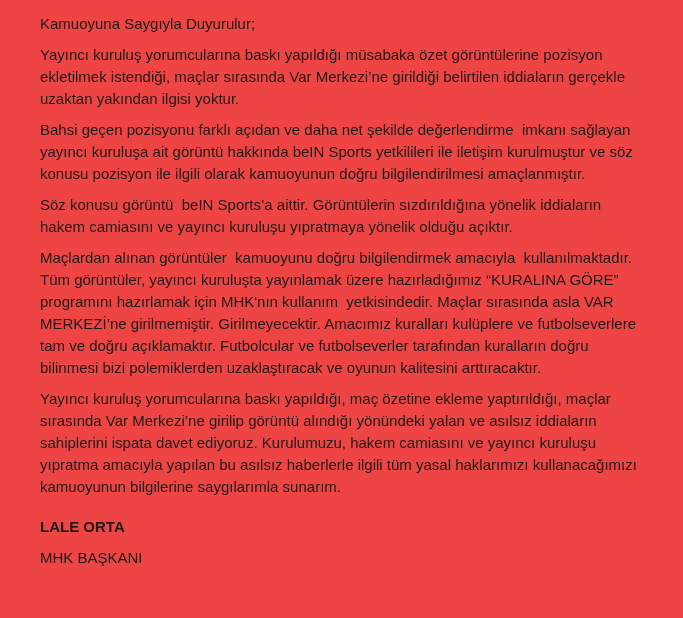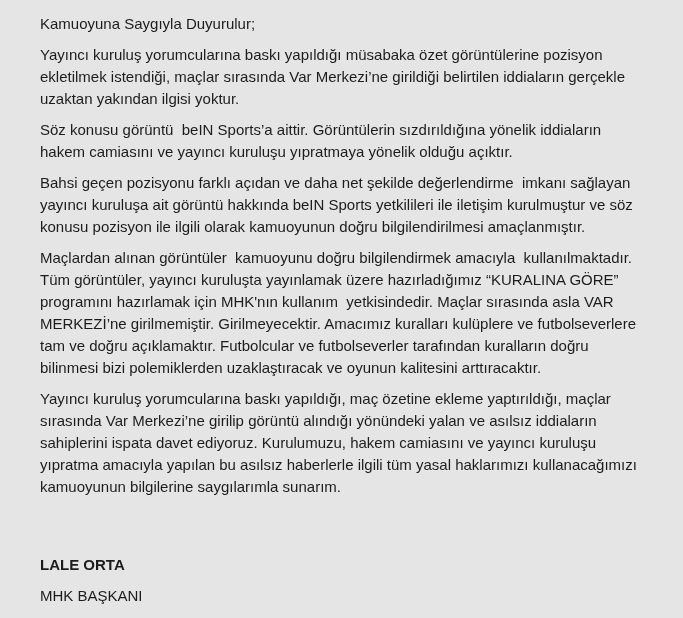--- a/index.html
+++ b/index.html
@@ -4,21 +4,21 @@
 <style>
   html, body {
     margin: 0;
     padding: 0;
     background: #ffffff;
   }
   .page {
     position: relative;
     width: 683px;
     height: 618px;
-    background: #e5e5e5;
+    background: #ef4444;
     overflow: hidden;
     box-sizing: border-box;
     font-family: "Liberation Sans", "DejaVu Sans", sans-serif;
     color: #1c1c1c;
   }
   .doc-body {
     box-sizing: border-box;
     padding: 13px 36px 0 40px;
     font-size: 15px;
     line-height: 22px;
@@ -26,43 +26,43 @@
     text-align: left;
   }
   .doc-body p {
     margin: 0 0 9px 0;
     white-space: pre-wrap;
   }
   .salutation {
     margin-bottom: 9px;
   }
   .signature-block {
-    margin-top: 56px;
+    margin-top: 18px;
   }
   .signature-name {
     font-weight: 700;
     margin: 0;
   }
   .signature-title {
     font-weight: 400;
     margin: 16px 0 0 0;
   }
 </style>
 </head>
 <body>
 
 <div class="page">
   <div class="doc-body">
     <p class="salutation">Kamuoyuna Saygıyla Duyurulur;</p>
 
     <p>Yayıncı kuruluş yorumcularına baskı yapıldığı müsabaka özet görüntülerine pozisyon ekletilmek istendiği, maçlar sırasında Var Merkezi’ne girildiği belirtilen iddiaların gerçekle uzaktan yakından ilgisi yoktur.</p>
 
+    <p>Bahsi geçen pozisyonu farklı açıdan ve daha net şekilde değerlendirme  imkanı sağlayan yayıncı kuruluşa ait görüntü hakkında beIN Sports yetkilileri ile iletişim kurulmuştur ve söz konusu pozisyon ile ilgili olarak kamuoyunun doğru bilgilendirilmesi amaçlanmıştır.</p>
+
     <p>Söz konusu görüntü  beIN Sports’a aittir. Görüntülerin sızdırıldığına yönelik iddiaların hakem camiasını ve yayıncı kuruluşu yıpratmaya yönelik olduğu açıktır.</p>
-
-    <p>Bahsi geçen pozisyonu farklı açıdan ve daha net şekilde değerlendirme  imkanı sağlayan yayıncı kuruluşa ait görüntü hakkında beIN Sports yetkilileri ile iletişim kurulmuştur ve söz konusu pozisyon ile ilgili olarak kamuoyunun doğru bilgilendirilmesi amaçlanmıştır.</p>
 
     <p>Maçlardan alınan görüntüler  kamuoyunu doğru bilgilendirmek amacıyla  kullanılmaktadır. Tüm görüntüler, yayıncı kuruluşta yayınlamak üzere hazırladığımız “KURALINA GÖRE” programını hazırlamak için MHK'nın kullanım  yetkisindedir. Maçlar sırasında asla VAR MERKEZİ’ne girilmemiştir. Girilmeyecektir. Amacımız kuralları kulüplere ve futbolseverlere tam ve doğru açıklamaktır. Futbolcular ve futbolseverler tarafından kuralların doğru bilinmesi bizi polemiklerden uzaklaştıracak ve oyunun kalitesini arttıracaktır.</p>
 
     <p>Yayıncı kuruluş yorumcularına baskı yapıldığı, maç özetine ekleme yaptırıldığı, maçlar sırasında Var Merkezi’ne girilip görüntü alındığı yönündeki yalan ve asılsız iddiaların sahiplerini ispata davet ediyoruz. Kurulumuzu, hakem camiasını ve yayıncı kuruluşu yıpratma amacıyla yapılan bu asılsız haberlerle ilgili tüm yasal haklarımızı kullanacağımızı kamuoyunun bilgilerine saygılarımla sunarım.</p>
 
     <div class="signature-block">
       <p class="signature-name">LALE ORTA</p>
       <p class="signature-title">MHK BAŞKANI</p>
     </div>
   </div>

